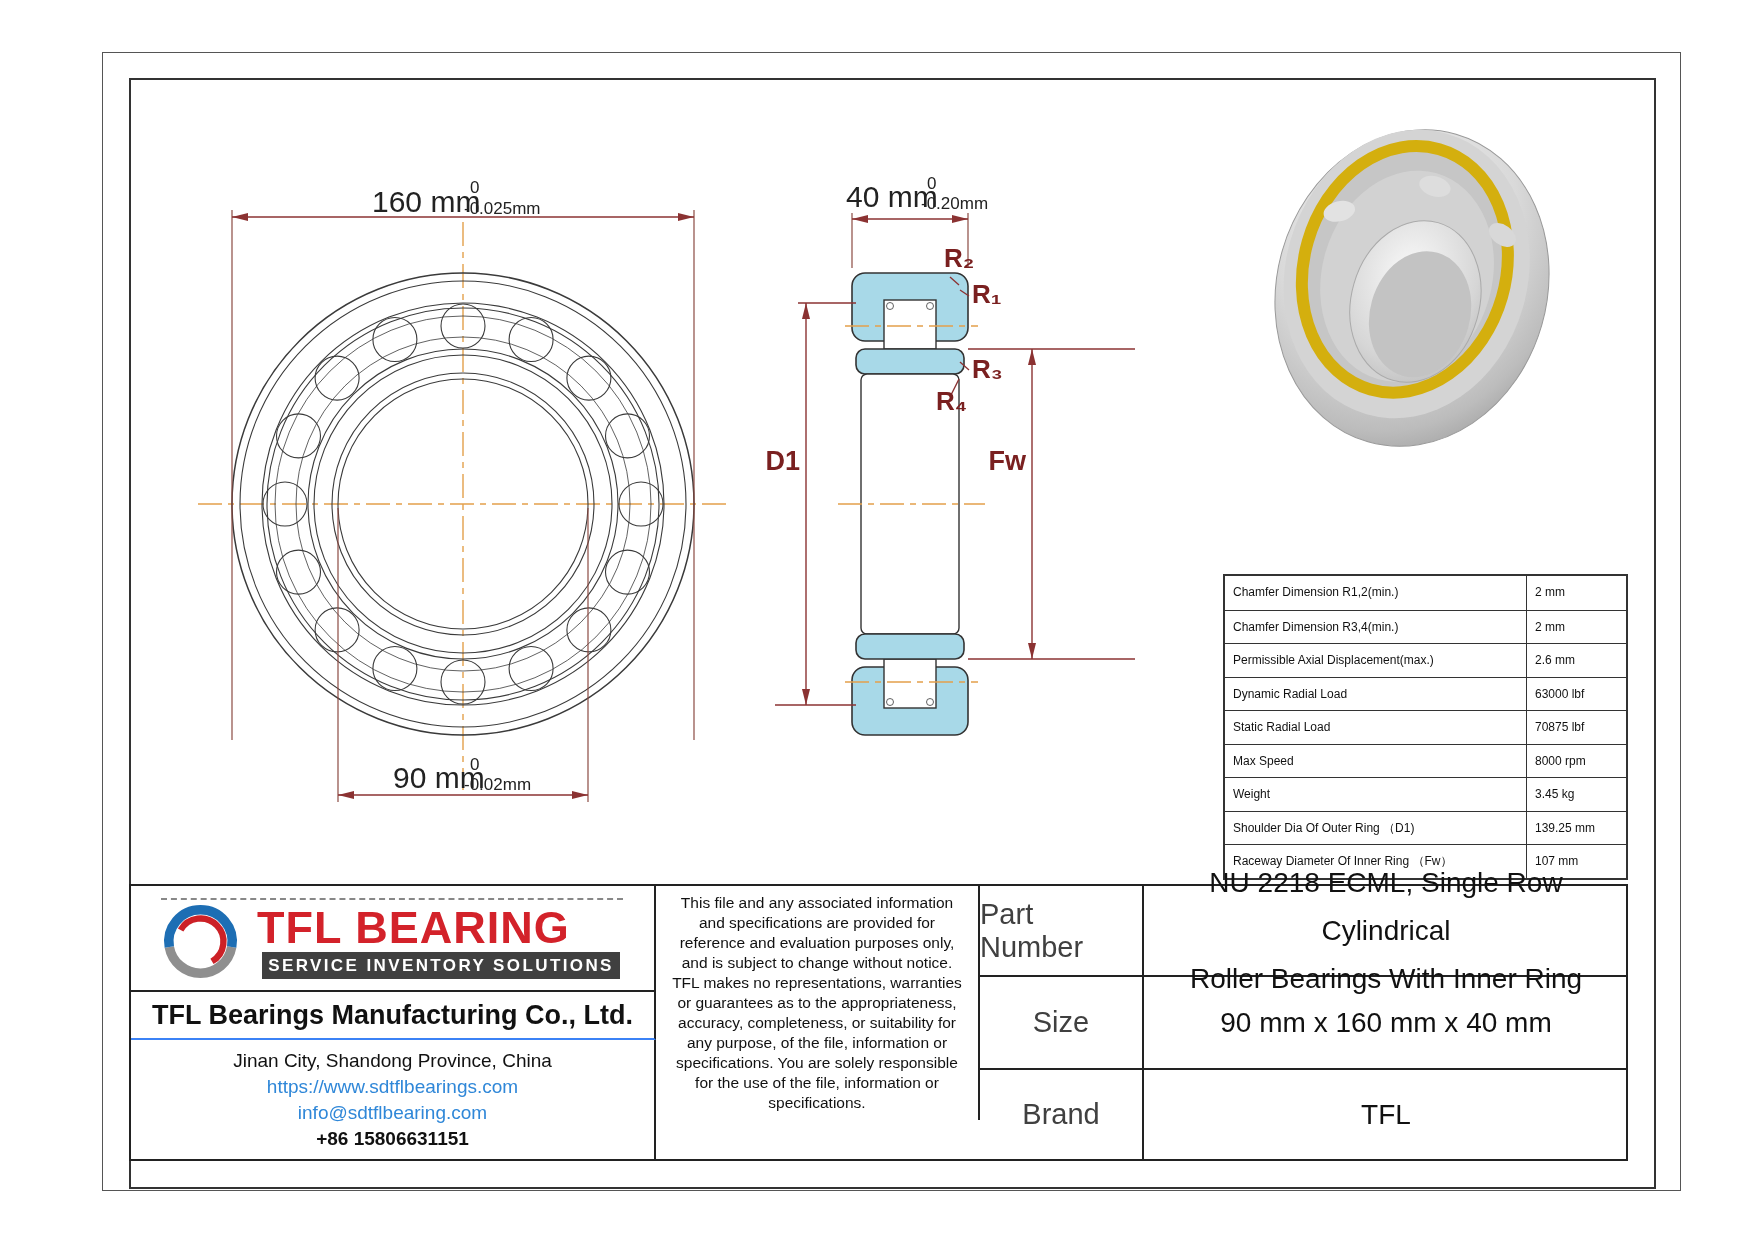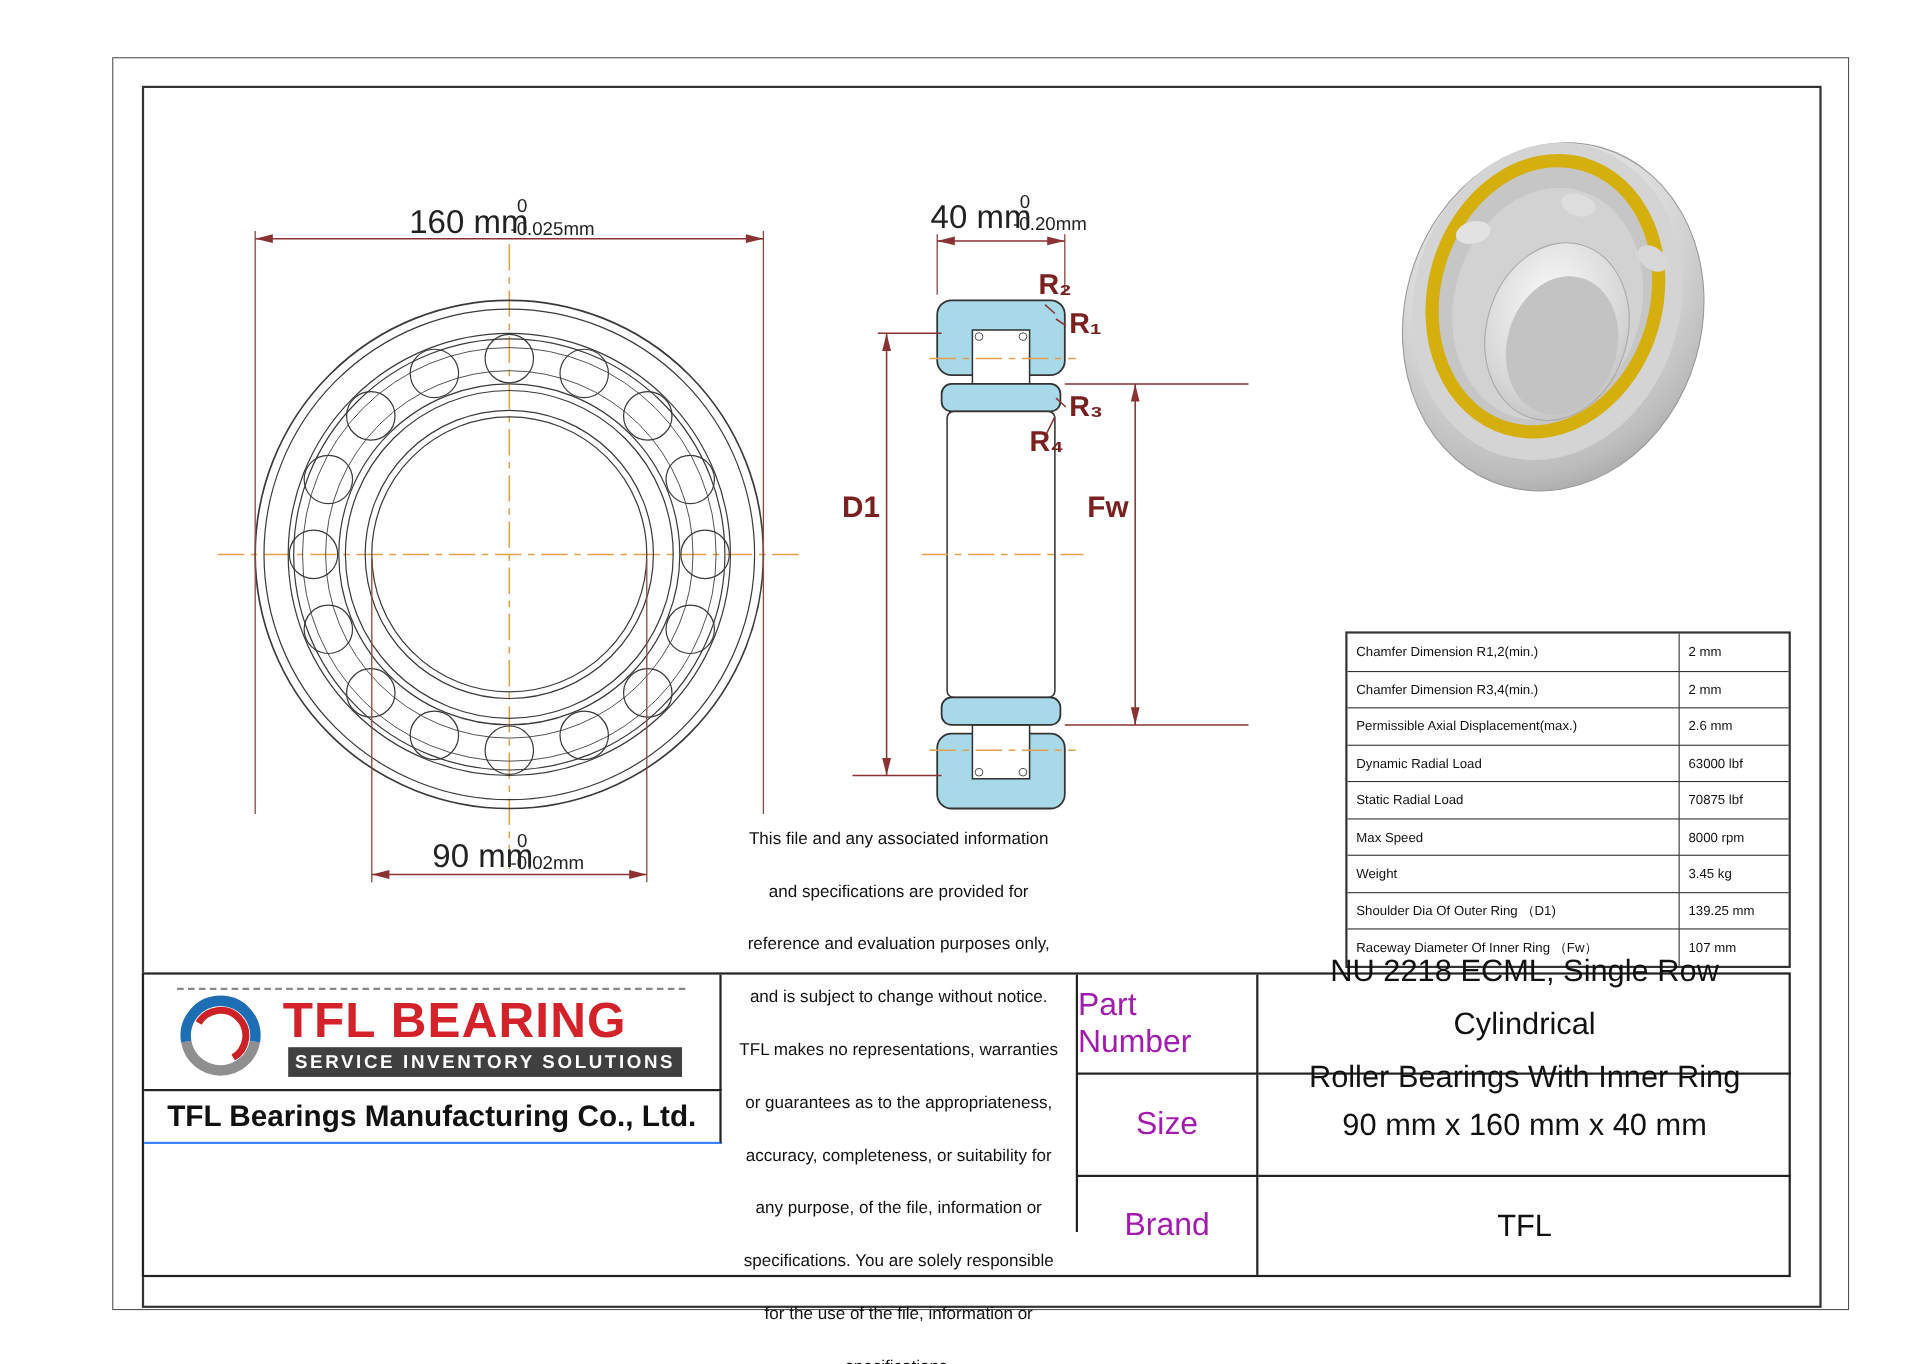--- a/index.html
+++ b/index.html
@@ -42,23 +42,23 @@
   #cell-logo{left:0;top:0;width:525px;height:106px;border-right:2px solid #222;border-bottom:2px solid #222;padding-left:47px;}
   #cell-company{left:0;top:106px;width:525px;height:48px;border-right:2px solid #222;border-bottom:2px solid #3b82f6;
                 display:flex;align-items:center;justify-content:center;font-size:27px;font-weight:600;color:#111;}
   #cell-contact{left:0;top:154px;width:525px;height:119px;border-right:2px solid #222;
                 display:flex;flex-direction:column;align-items:center;justify-content:center;gap:4px;
                 font-size:19px;font-weight:500;color:#111;}
   #cell-contact .lnk{color:#2f87d8;}
   #cell-contact .phone{font-weight:600;}
   #cell-disclaimer{left:525px;top:0;width:324px;height:234px;border-right:2px solid #222;
                    display:flex;flex-direction:column;align-items:center;justify-content:center;
-                   font-size:15.5px;line-height:20px;font-weight:500;color:#111;text-align:center;gap:28px;}
+                   font-size:15.5px;line-height:20px;font-weight:500;color:#111;text-align:center;}
   .fld-lab{left:849px;width:164px;border-right:2px solid #222;display:flex;align-items:center;justify-content:center;
-           font-size:29px;font-weight:500;color:#a21caf;}
+           font-size:29px;font-weight:500;color:#404040;}
   .fld-val{left:1013px;width:484px;display:flex;flex-direction:column;align-items:center;justify-content:center;
            font-size:28px;font-weight:500;color:#111;text-align:center;line-height:48px;}
   .row0{top:0;height:91px;border-bottom:2px solid #222;}
   .row1{top:91px;height:93px;border-bottom:2px solid #222;text-align:center;}
   .row2{top:184px;height:89px;}
 
   
   #logo-dash{left:30px;top:12px;width:462px;border-top:2px dashed #888;}
   #logo-mark{left:22px;top:8px;}
   #logo-name{left:126px;top:16px;font-size:45px;font-weight:700;color:#d3222a;letter-spacing:1px;white-space:nowrap;}
@@ -246,20 +246,26 @@
         <path d="M20.6 66.9 A40 40 0 0 0 99.4 66.9" fill="none" stroke="#8f8f8f" stroke-width="12"></path>
         <path d="M99.4 66.9 A40 40 0 1 0 20.6 66.9" fill="none" stroke="#1d6eb4" stroke-width="12"></path>
         <path d="M34.9 45.5 A29 29 0 1 1 74.5 85.1" fill="none" stroke="#cc2127" stroke-width="8"></path>
       </svg>
       <div class="abs" id="logo-name">TFL BEARING</div>
       <div class="abs" id="logo-tagline">SERVICE INVENTORY SOLUTIONS</div>
     </div>
 
     <div class="tb-cell" id="cell-company">TFL Bearings Manufacturing Co., Ltd.</div>
 
+    <div class="tb-cell" id="cell-contact">
+      <div>Jinan City, Shandong Province, China</div>
+      <div class="lnk">https://www.sdtflbearings.com</div>
+      <div class="lnk">info@sdtflbearing.com</div>
+      <div class="phone">+86 15806631151</div>
+    </div>
 
     <div class="tb-cell" id="cell-disclaimer">
       <div>This file and any associated information</div>
       <div>and specifications are provided for</div>
       <div>reference and evaluation purposes only,</div>
       <div>and is subject to change without notice.</div>
       <div>TFL makes no representations, warranties</div>
       <div>or guarantees as to the appropriateness,</div>
       <div>accuracy, completeness, or suitability for</div>
       <div>any purpose, of the file, information or</div>

